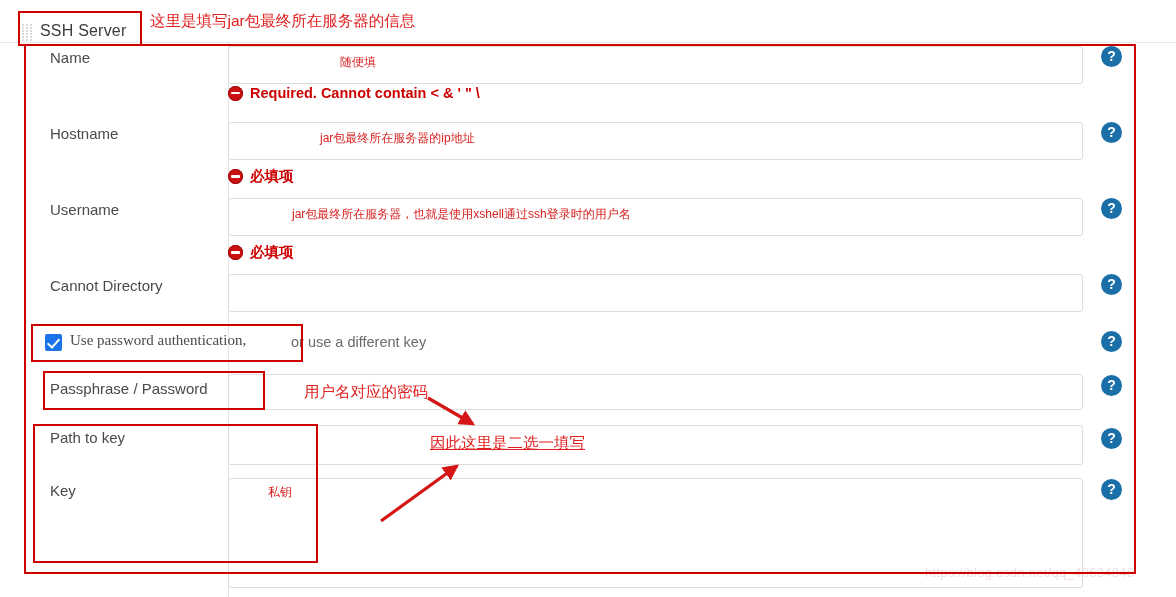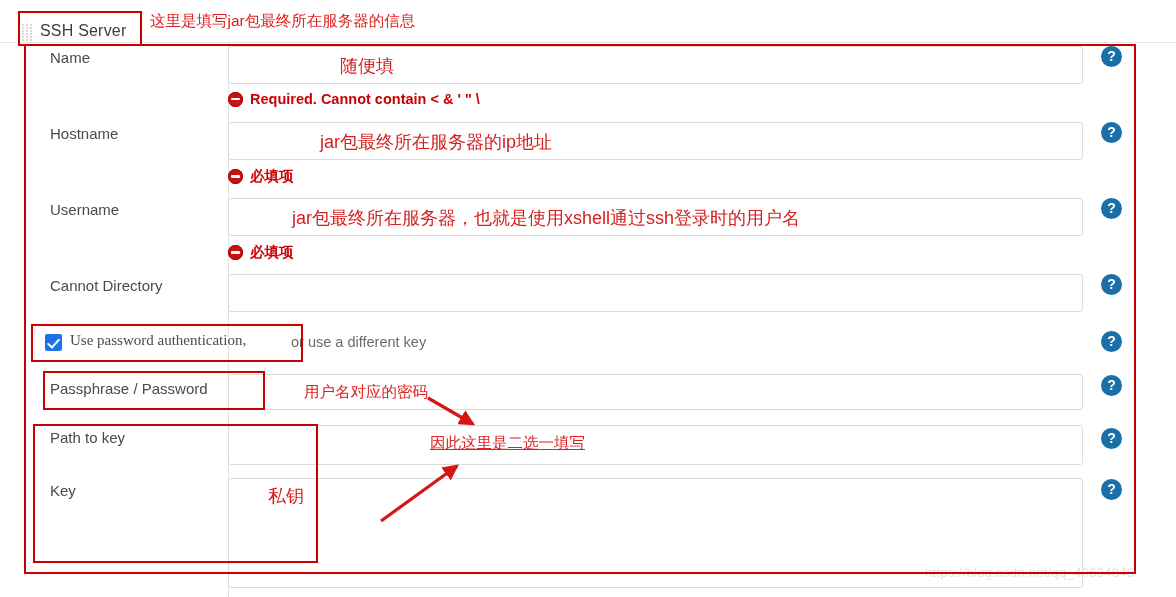--- a/index.html
+++ b/index.html
@@ -70,21 +70,21 @@
     left: 228px;
     width: 855px;
     box-sizing: border-box;
     background: #fff;
     border: 1px solid #dcdcdc;
     border-radius: 3px;
   }
 
   .field-text {
     position: absolute;
-    font-size: 18px;
+    font-size: 12px;
     color: #d62020;
     white-space: nowrap;
     pointer-events: none;
   }
 
   
   .err {
     position: absolute;
     display: flex;
     align-items: center;
@@ -220,21 +220,21 @@
     </span>
     <span class="tab-label">SSH Server</span>
   </div>
   <div class="hr-top"></div>
   <div class="vrule"></div>
 
   <div class="row-label" style="left:50px; top:49px;">Name</div>
   <div class="field" style="top:46px; height:38px;"></div>
   <div class="field-text" style="left:340px; top:54px;">随便填</div>
   <div class="help" style="top:46px;">?</div>
-  <div class="err" style="left:228px; top:91px;">
+  <div class="err" style="left:228px; top:85px;">
     <span class="err-icon"></span>
     <span>Required. Cannot contain &lt; &amp; ' " \</span>
   </div>
 
   <div class="row-label" style="left:50px; top:125px;">Hostname</div>
   <div class="field" style="top:122px; height:38px;"></div>
   <div class="field-text" style="left:320px; top:130px;">jar包最终所在服务器的ip地址</div>
   <div class="help" style="top:122px;">?</div>
   <div class="err" style="left:228px; top:167px;">
     <span class="err-icon"></span>

